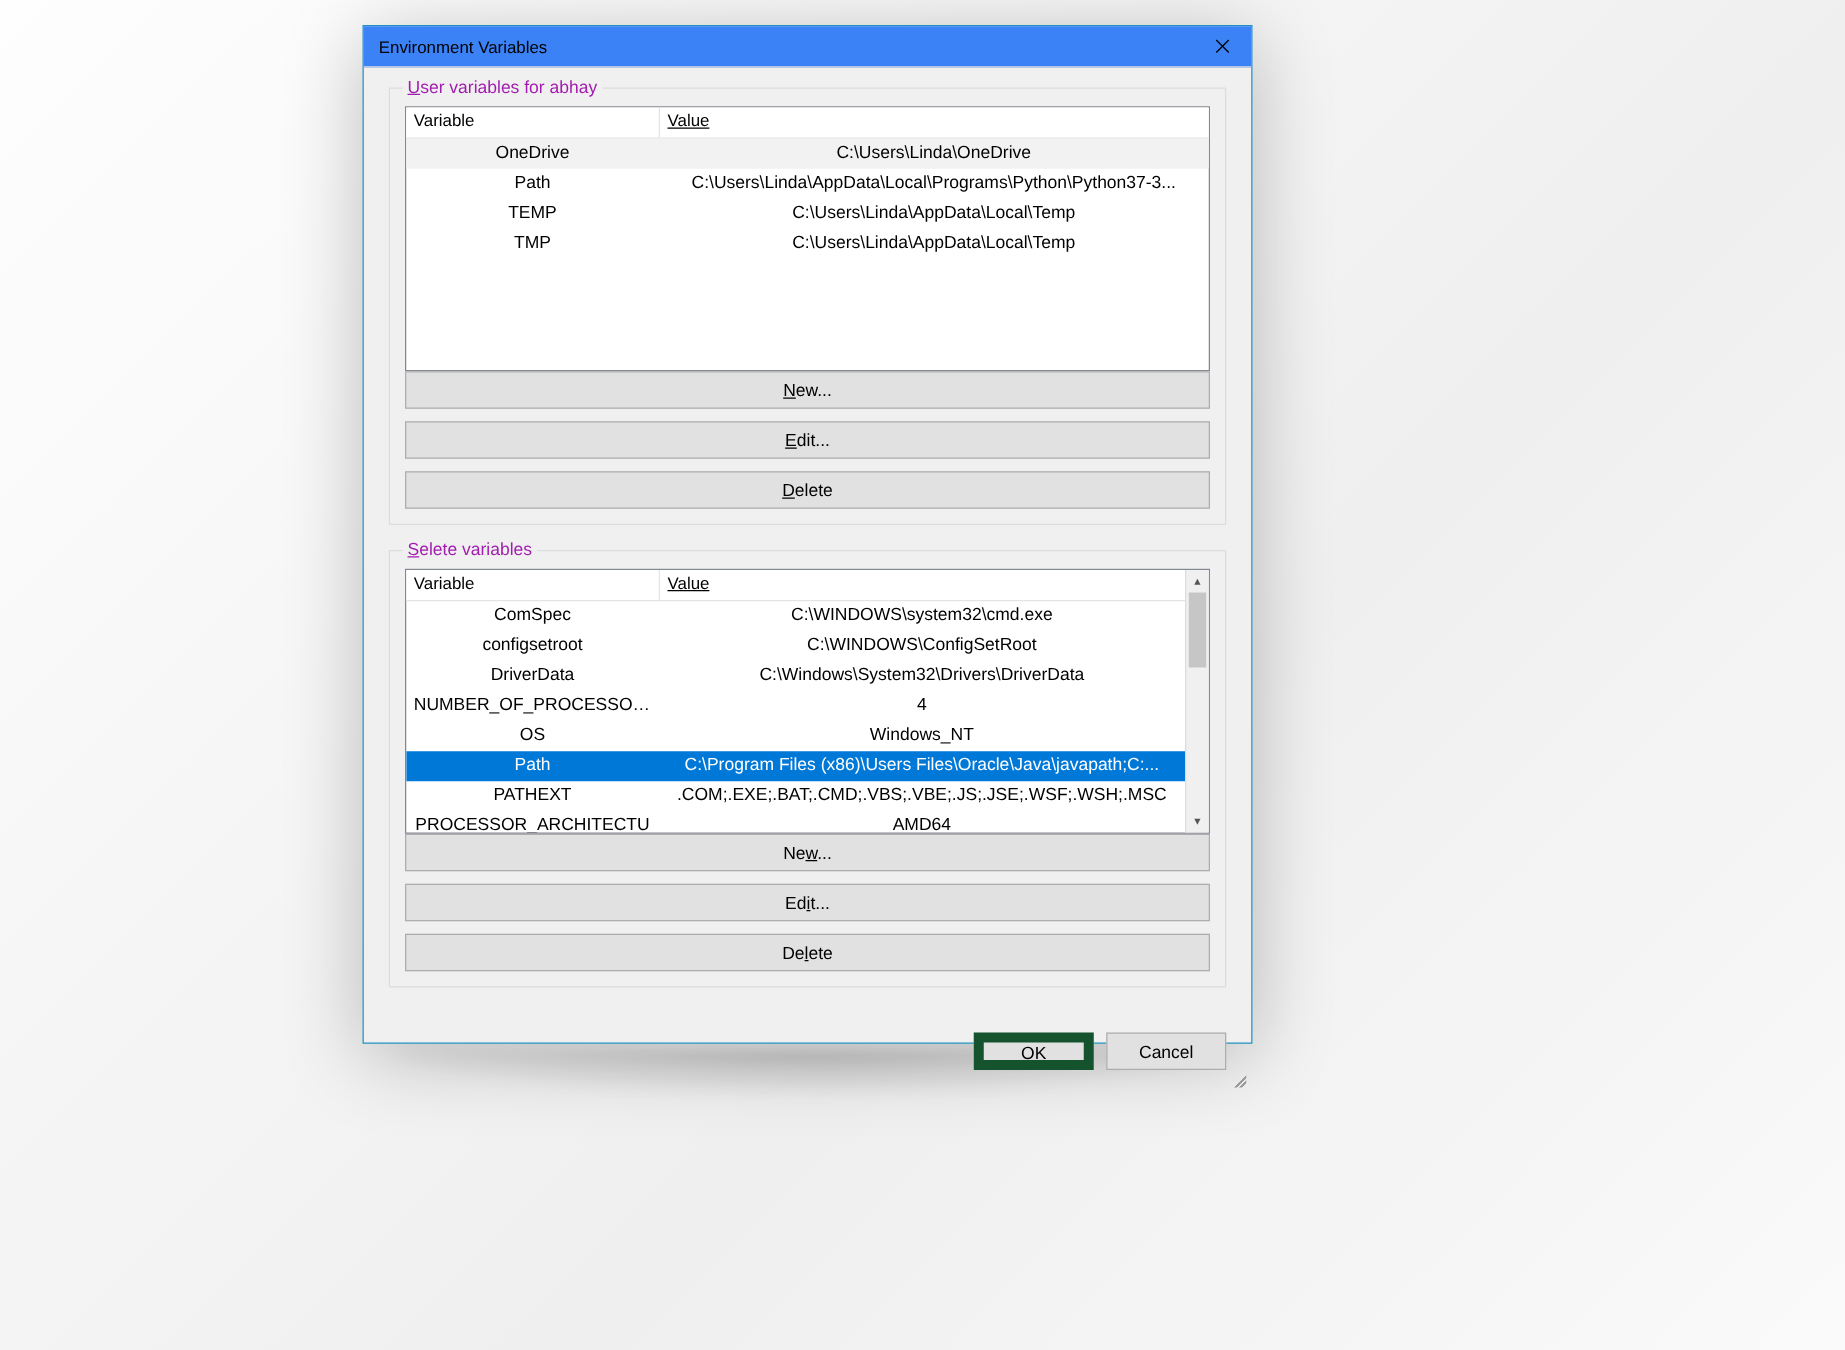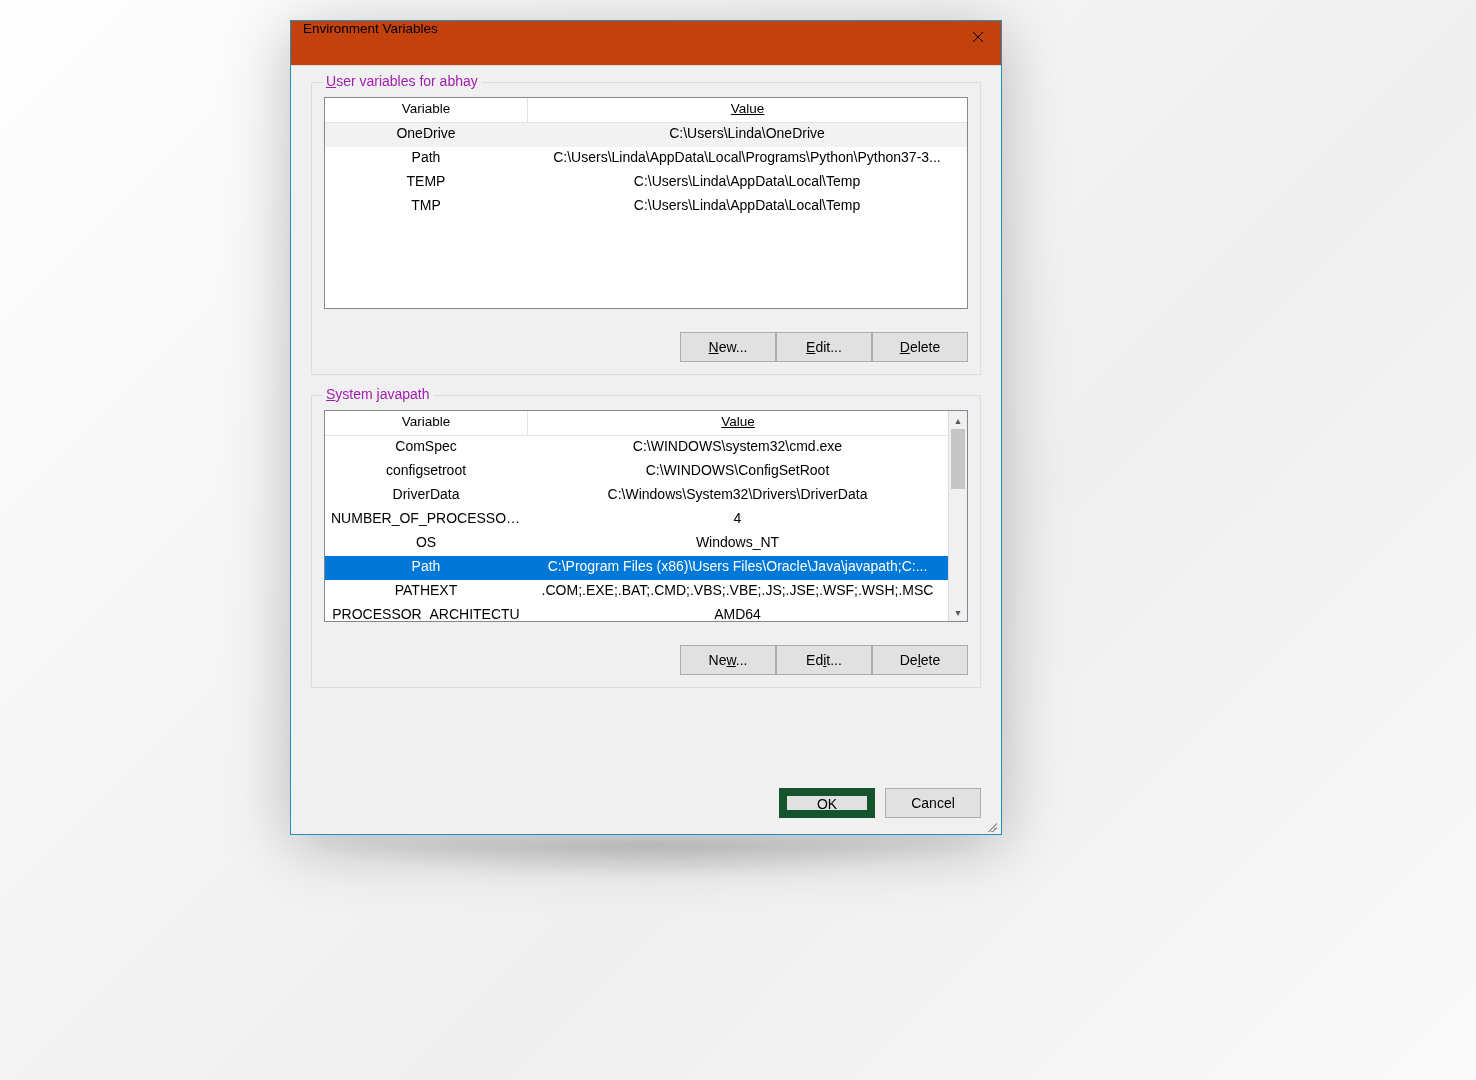--- a/index.html
+++ b/index.html
@@ -24,23 +24,24 @@
     width: 710px;
     height: 813px;
     background: #f0f0f0;
     border: 1px solid #1e90bf;
     box-shadow: 0 10px 60px rgba(0,0,0,0.25);
     display: flex;
     flex-direction: column;
   }
   .titlebar {
     height: 32px;
-    background: #c2410c;
-    display: flex;
-    padding: 0 0 12px 12px;
+    background: #3b82f6;
+    display: flex;
+    align-items: center;
+    padding: 0 0 0 12px;
     border-bottom: 1px solid #dcdcdc;
   }
   .titlebar .title {
     flex: 1;
     font-size: 13.5px;
     color: #000;
   }
   .titlebar .close-btn {
     width: 46px;
     height: 32px;
@@ -95,21 +96,20 @@
     display: flex;
     height: 24px;
     border-bottom: 1px solid #e4e4e4;
     background: #ffffff;
     font-size: 13.5px;
   }
   .lv-header .col {
     padding: 3px 6px 0 6px;
     border-right: 1px solid #e4e4e4;
     color: #000;
-    text-align: center;
   }
   .col-var  { width: 190px; flex: 0 0 190px; }
   .col-val  { flex: 1; min-width: 0; }
   .lv-header .col:last-child { border-right: none; text-decoration: underline; }
 
   .lv-rows { }
   .lv-row {
     display: flex;
     height: 24px;
     font-size: 14px;
@@ -145,21 +145,23 @@
   .scroll-thumb {
     position: absolute;
     top: 0; left: 2px;
     width: 14px; height: 60px;
     background: #c6c6c6;
   }
 
   .btn-row {
     display: flex;
     justify-content: flex-end;
-    margin-top: 23px;
+    gap: 10px;
+    margin-top: 0;
+    flex-direction: column;
   }
   button.win {
     min-width: 96px;
     height: 30px;
     background: #e1e1e1;
     border: 1px solid #adadad;
     font-family: inherit;
     font-size: 14px;
     cursor: pointer;
     padding: 0 10px;
@@ -250,21 +252,21 @@
           <span class="underline-letter">E</span><span>dit...</span>
         </button>
         <button class="win">
           <span class="underline-letter">D</span><span>elete</span>
         </button>
       </div>
     </div>
 
     <div class="group">
       <div class="group-label">
-        <span class="underline-letter">S</span><span>ystem javapath</span>
+        <span class="underline-letter">S</span><span>elete variables</span>
       </div>
 
       <div class="listbox listbox-sys">
         <div class="listbox-inner">
           <div class="lv-header">
             <div class="col col-var">Variable</div>
             <div class="col col-val">Value</div>
           </div>
           <div class="lv-rows" id="sys-rows">
               <div class="lv-row">

